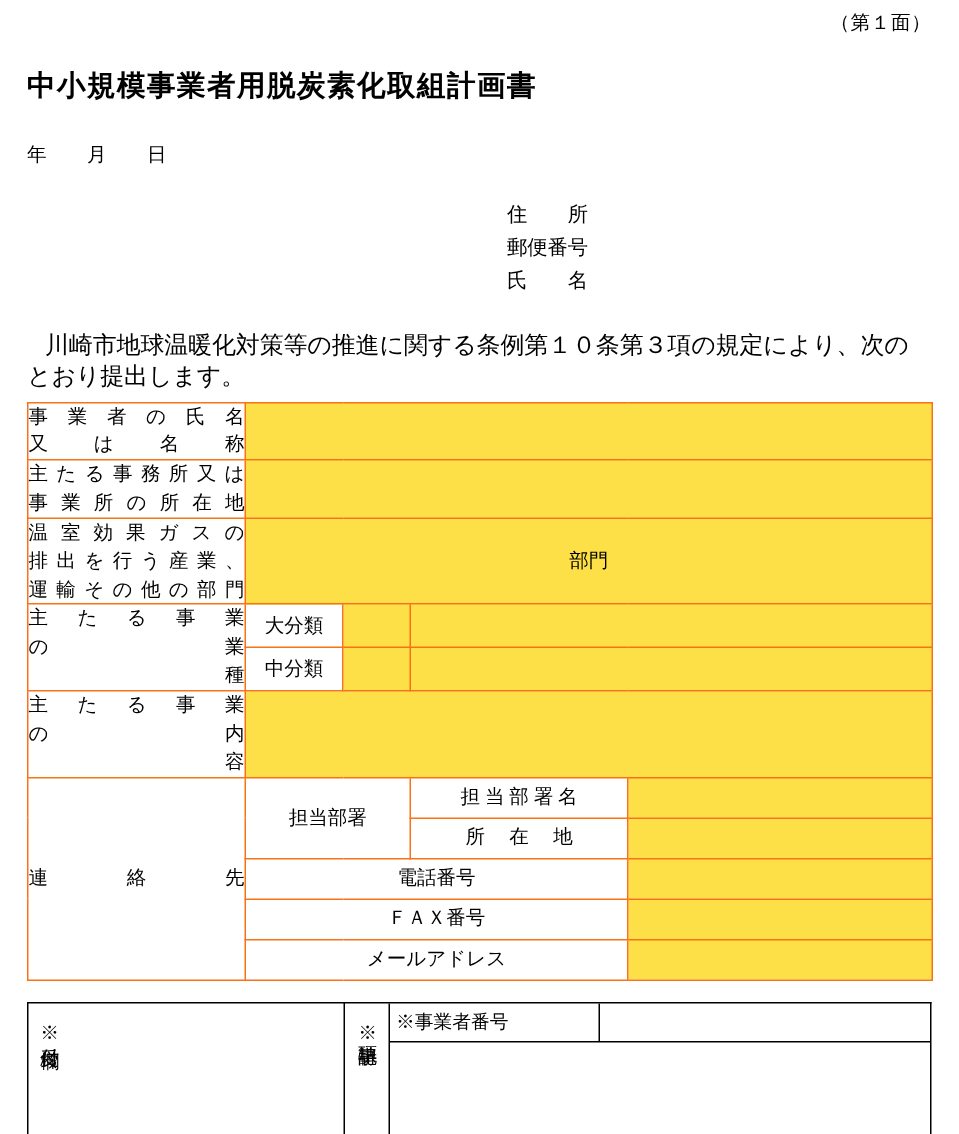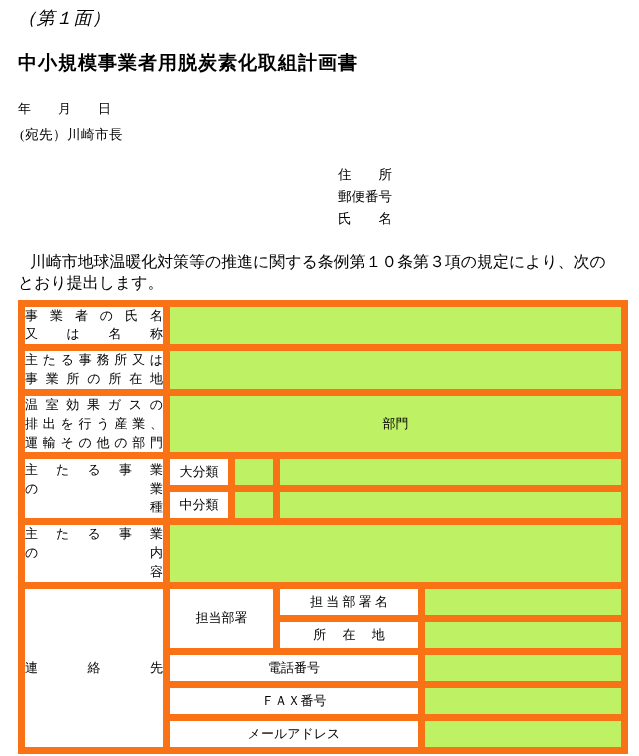--- a/index.html
+++ b/index.html
@@ -16,25 +16,24 @@
     overflow: hidden;
   }
   .page {
     position: relative;
     width: 639px;
     height: 756px;
     box-sizing: border-box;
     padding: 0 18px;
   }
   .page-mark {
-    text-align: left;
-    font-size: 18px;
+    text-align: right;
+    font-size: 13px;
     margin-top: 6px;
     letter-spacing: 0.5px;
-    font-style: italic;
   }
   .doc-title {
     font-size: 19px;
     font-weight: bold;
     margin-top: 20px;
     letter-spacing: 1px;
   }
   .date-line {
     margin-top: 24px;
     text-align: left;
@@ -65,38 +64,38 @@
     letter-spacing: -0.1px;
     text-indent: 12px;
   }
   table.form {
     margin-top: 6px;
     border-collapse: collapse;
     width: 603px;
     table-layout: fixed;
   }
   table.form td {
-    border: 7px solid #f97316;
+    border: 1px solid #f97316;
     font-size: 13px;
     padding: 0;
     vertical-align: middle;
     height: 26px;
   }
   .lbl-cell {
     text-align: center;
     line-height: 1.45;
     padding: 2px 6px;
   }
   .spread {
     display: block;
     text-align: justify;
     text-align-last: justify;
   }
   .center { text-align: center; margin-top: 24px; }
-  .blank { background: #bef264; }
+  .blank { background: #fde047; }
   .ghg-unit {
     text-align: center;
     padding-right: 0;
   }
   .bottom-wrap {
     margin-top: 14px;
     display: flex;
     width: 603px;
   }
   .recept-box {
@@ -162,21 +161,20 @@
 <div class="page">
 
   <div class="page-mark">（第１面）</div>
 
   <div class="doc-title">中小規模事業者用脱炭素化取組計画書</div>
 
   <div class="date-line">
     <span>年</span><span class="date-gap"></span><span>月</span><span class="date-gap"></span><span>日</span>
   </div>
 
-  <div class="addressee">(宛先）川崎市長</div>
 
   <div class="applicant-block">
     <div>住　　所</div>
     <div>郵便番号</div>
     <div>氏　　名</div>
   </div>
 
   <div class="lead-text">川崎市地球温暖化対策等の推進に関する条例第１０条第３項の規定により、次のとおり提出します。</div>
 
   <table class="form">
@@ -273,20 +271,21 @@
   <div class="bottom-wrap">
     <div class="recept-box">
       <div class="vert-text">※受付欄</div>
     </div>
     <div class="note-box">
       <div class="note-label">
         <div class="vert-text">※特記事項</div>
       </div>
       <div class="note-right">
         <div class="biznum-row">
+          <div class="biznum-label">※事業者番号</div>
           <div class="biznum-value"></div>
         </div>
 
       </div>
     </div>
   </div>
 
 </div>
 
 </body></html>

